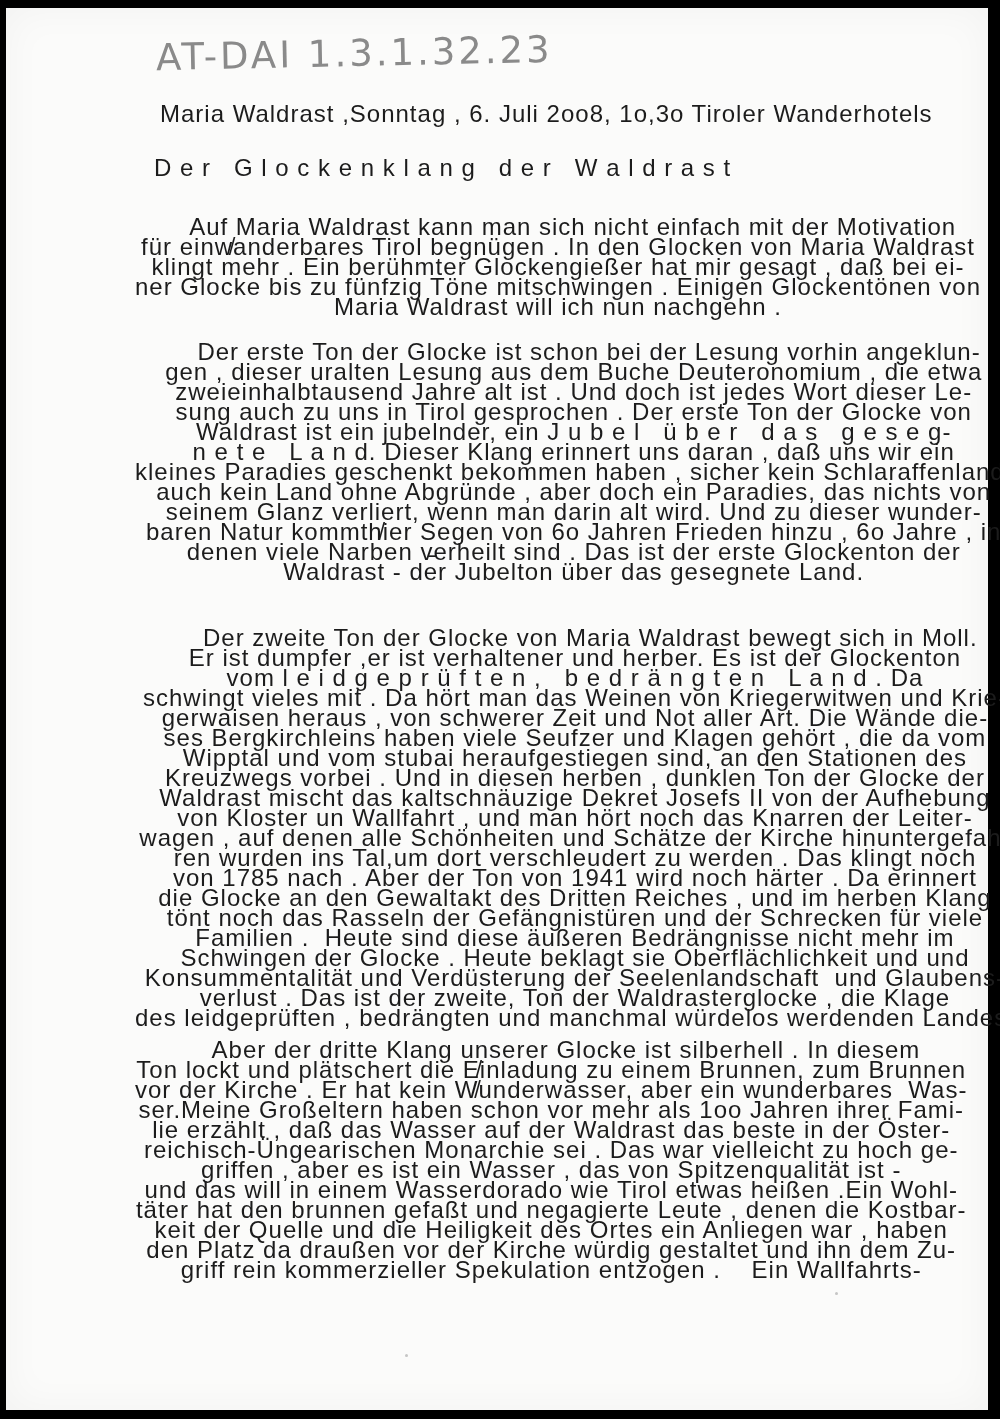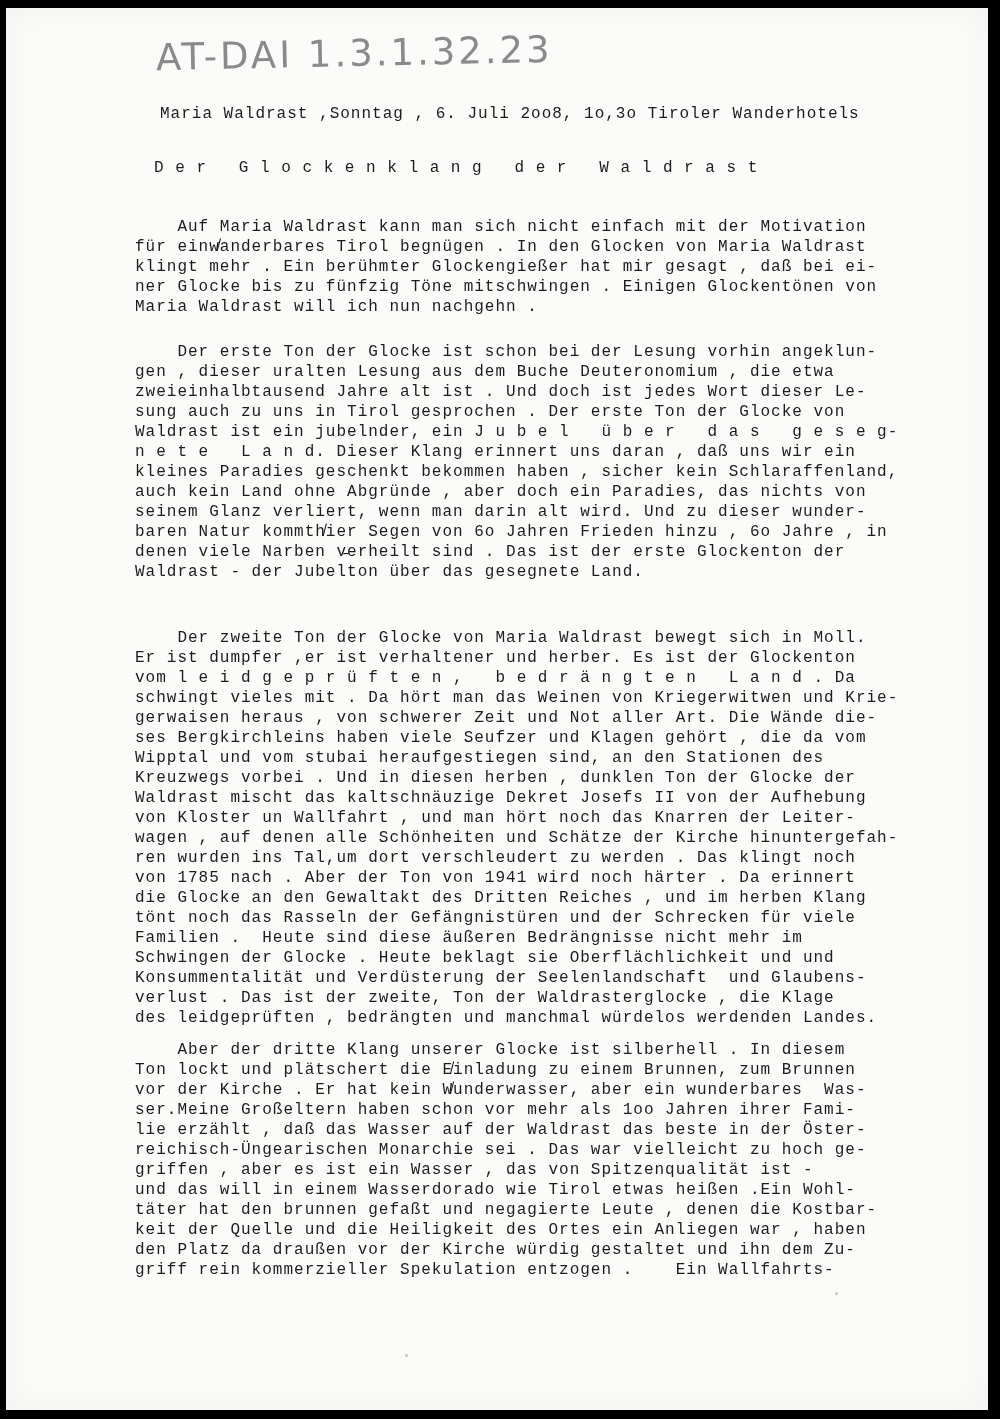--- a/index.html
+++ b/index.html
@@ -19,26 +19,27 @@
   }
   .page{
     position:absolute;
     left:6px;top:8px;
     width:982px;height:1402px;
     background:var(--paper);
     box-shadow:inset 0 0 40px rgba(0,0,0,0.04);
   }
   .typed{
     position:absolute;
-    font-family:Liberation Mono, monospace;
-    font-size:16px;
+    font-family:Liberation Sans, sans-serif;
+    font-size:24px;
     line-height:20px;
     letter-spacing:1px;
     color:var(--ink);
     white-space:pre;
+    text-align:center;
     -webkit-font-smoothing:antialiased;
   }
   .handwriting{
     position:absolute;
     left:150px;top:24px;
     font-family:"DejaVu Sans",sans-serif;
     font-size:37px;
     letter-spacing:3px;
     color:var(--pencil);
     transform:rotate(-1.2deg);

